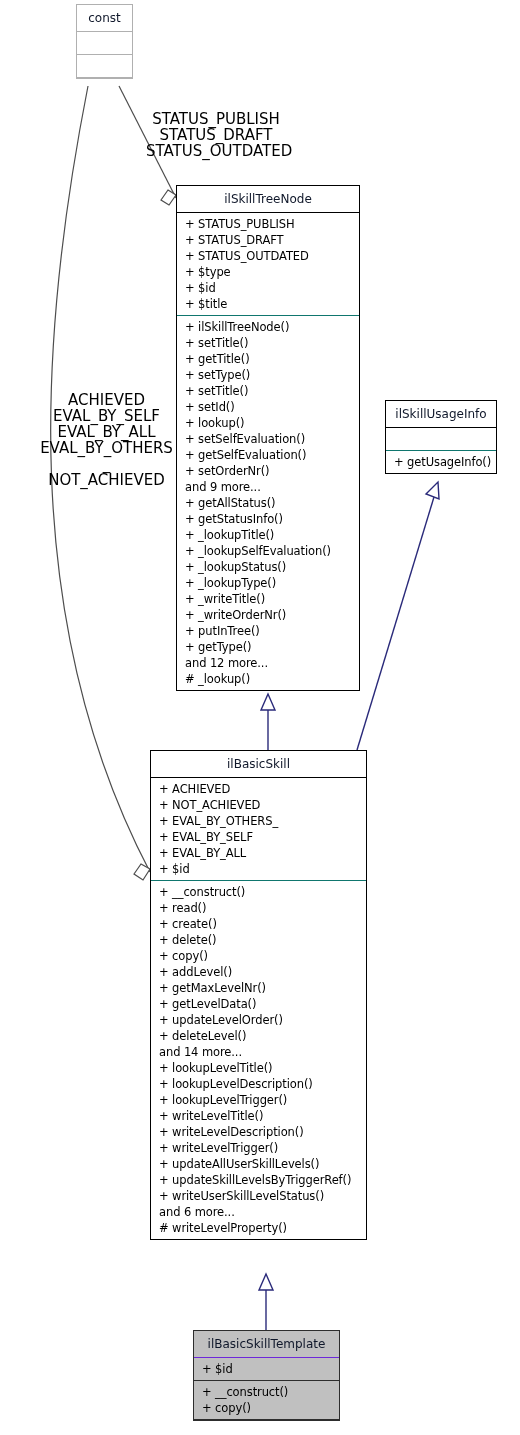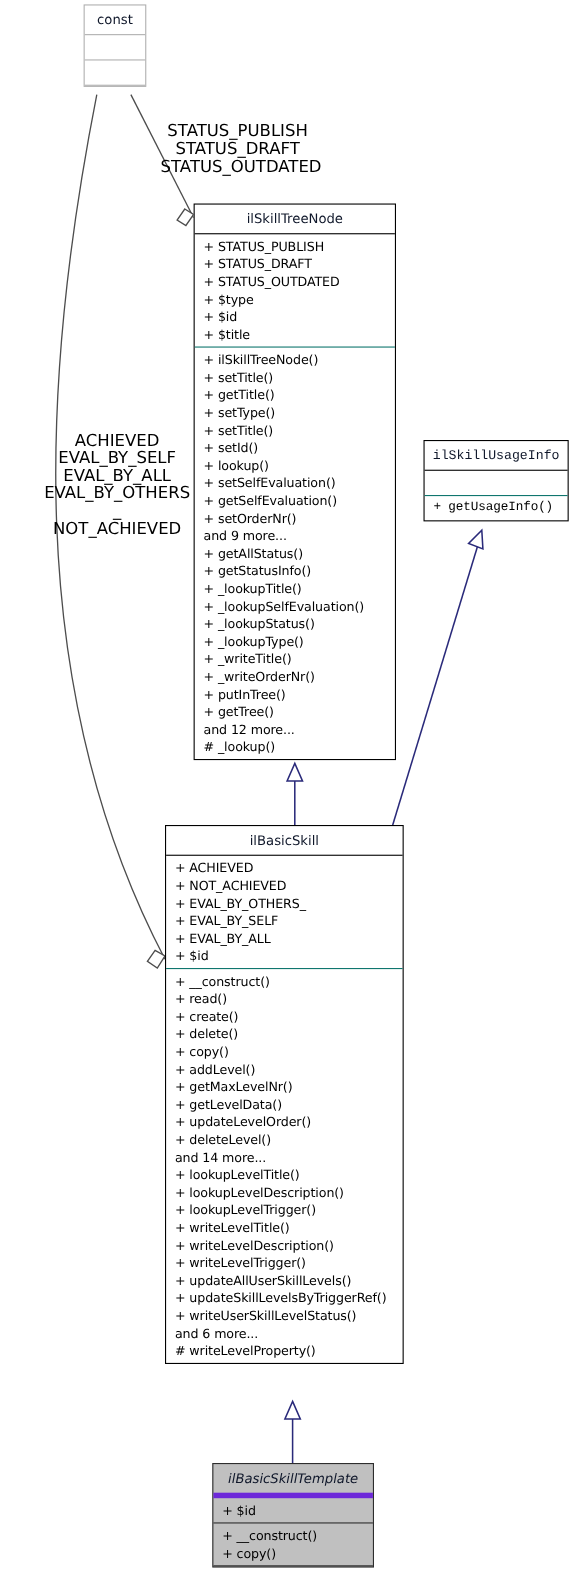--- a/index.html
+++ b/index.html
@@ -46,22 +46,21 @@
     color: #0f172a;
     line-height: 14px;
     padding: 6px 4px 6px 4px;
     border-bottom: 1px solid #000000;
     white-space: nowrap;
   }
   .faint .uml-title {
     border-bottom: 1px solid #b0b0b0;
   }
   .filled .uml-title {
-    border-bottom: 5px solid #6d28d9;
-    font-style: italic;
+    border-bottom: 1px solid #6d28d9;
   }
 
   .uml-section {
     padding: 3px 6px 3px 8px;
     border-bottom: 1px solid #0f766e;
   }
   .uml-section.last {
     border-bottom: none;
   }
   .faint .uml-section {
@@ -157,27 +156,27 @@
         <div class="uml-row">and 9 more...</div>
         <div class="uml-row">+ getAllStatus()</div>
         <div class="uml-row">+ getStatusInfo()</div>
         <div class="uml-row">+ _lookupTitle()</div>
         <div class="uml-row">+ _lookupSelfEvaluation()</div>
         <div class="uml-row">+ _lookupStatus()</div>
         <div class="uml-row">+ _lookupType()</div>
         <div class="uml-row">+ _writeTitle()</div>
         <div class="uml-row">+ _writeOrderNr()</div>
         <div class="uml-row">+ putInTree()</div>
-        <div class="uml-row">+ getTree()</div>
+        <div class="uml-row">+ getType()</div>
         <div class="uml-row">and 12 more...</div>
         <div class="uml-row"># _lookup()</div>
       </div>
   </div>
 
-  <div class="uml-box" style="left:385px; top:400px; width:132px;font-family:Liberation Mono, monospace;">
+  <div class="uml-box" style="left:385px; top:400px; width:112px;">
     <div class="uml-title">ilSkillUsageInfo</div>
     <div class="uml-section empty"></div>
     <div class="uml-section last">
         <div class="uml-row">+ getUsageInfo()</div>
       </div>
   </div>
 
   <div class="uml-box" style="left:150px; top:750px; width:217px;">
     <div class="uml-title">ilBasicSkill</div>
     <div class="uml-section">

